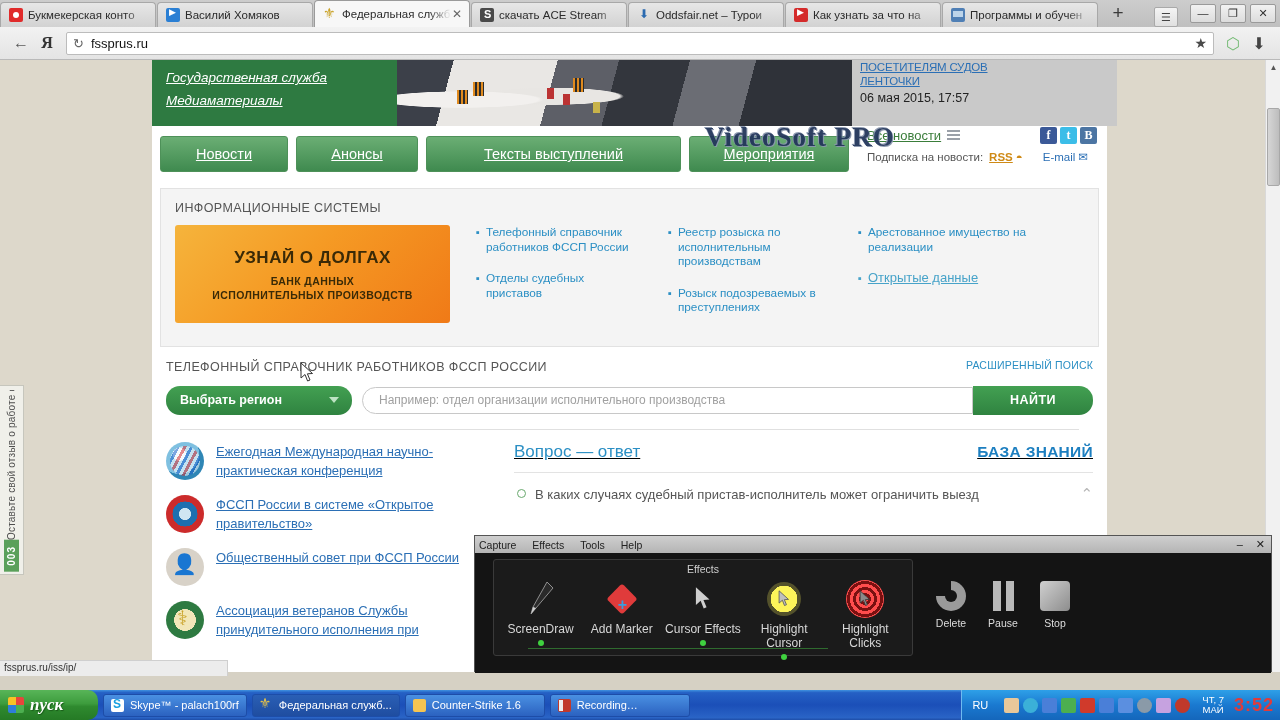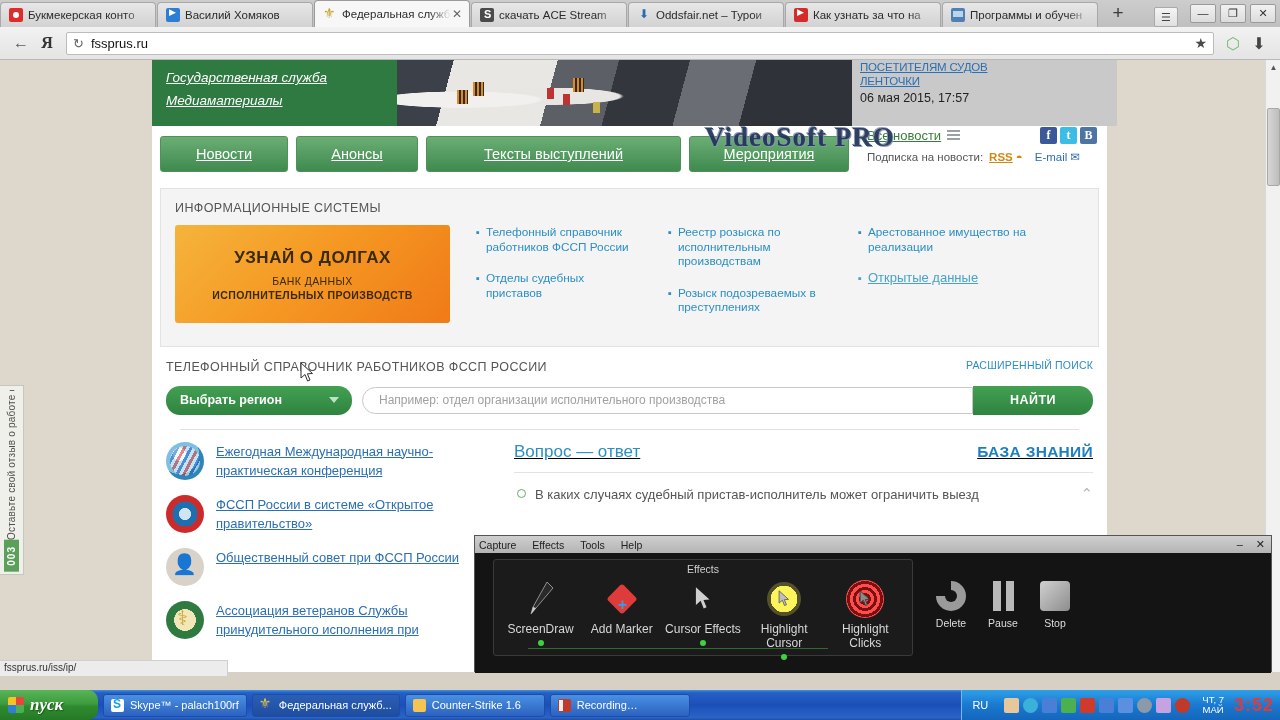--- a/index.html
+++ b/index.html
@@ -190,42 +190,42 @@
   #navrow-right {
     position:absolute; right: 0px; top: 0px; width: 250px; height: 54px;
     padding: 2px 10px 0 10px;
   }
   .allnews-row { display:flex; align-items:center; }
   .allnews { color:#3a7d3a; font-size:13px; text-decoration:underline; }
   .list-ico { display:inline-block; width:13px; height:11px; margin-left:6px;
     background: repeating-linear-gradient(to bottom,#9aa0a8 0 2px,transparent 2px 4px); }
   .sub-row { margin-top:7px; font-size:11.5px; color:#555; display:flex; align-items:center; }
   .sub-row .rss { color:#cf8a16; text-decoration:underline; margin-left:6px; font-weight:bold; }
-  .sub-row .email { color:#2b6fb5; margin-left:12px; }
+  .sub-row .email { color:#2b6fb5; margin-left:20px; }
   .soc { position:absolute; right:10px; top:1px; display:flex; gap:3px; }
   .soc span { width:17px; height:17px; border-radius:2px; color:#fff;
     font-size:12px; font-weight:bold; text-align:center; line-height:17px;
     font-family:"Liberation Serif",serif; }
   .soc .fb { background:#3b5998; } .soc .tw { background:#3bbde8; } .soc .vk { background:#4c75a3; }
 
   
   #infosys {
     margin: 6px 8px 0 8px; background:#f4f4f4; border:1px solid #e2e2e2;
     padding: 12px 14px 14px 14px; position:relative;
   }
   #infosys h3 { font-size:12.5px; font-weight:normal; color:#555; letter-spacing:0.4px; margin-bottom:10px;}
   #infosys-body { display:flex; }
   #banner {
     width: 275px; height: 98px; border-radius:3px; position:relative;
     background: linear-gradient(135deg,#f5b43c 0%,#f59a24 45%,#f07a17 100%);
     display:flex; flex-direction:column; align-items:center; justify-content:center;
     color:#3a2a07;
   }
   #banner .b1 { font-size:17px; font-weight:bold; letter-spacing:0.5px; }
-  #banner .b2 { font-size:10.5px; font-weight:normal; margin-top:7px; letter-spacing:0.4px;}
+  #banner .b2 { font-size:10.5px; font-weight:bold; margin-top:7px; letter-spacing:0.4px;}
   #banner .b3 { font-size:10.5px; font-weight:bold; margin-top:2px; letter-spacing:0.4px;}
   .linkcol { padding-left: 26px; }
   .linkcol.c1 { width: 192px; }
   .linkcol.c2 { width: 190px; }
   .linkcol.c3 { width: 210px; }
   .linkitem { display:flex; font-size:11.8px; line-height:14.5px; margin-bottom:17px; }
   .linkitem .bullet { color:#2b8fc4; margin-right:6px; font-size:11px; line-height:14px; }
   .linkitem a { color:#2b8fc4; text-decoration:none; }
   .linkitem a.u { text-decoration:underline; color:#47a3c9; font-size:13px; }
 

